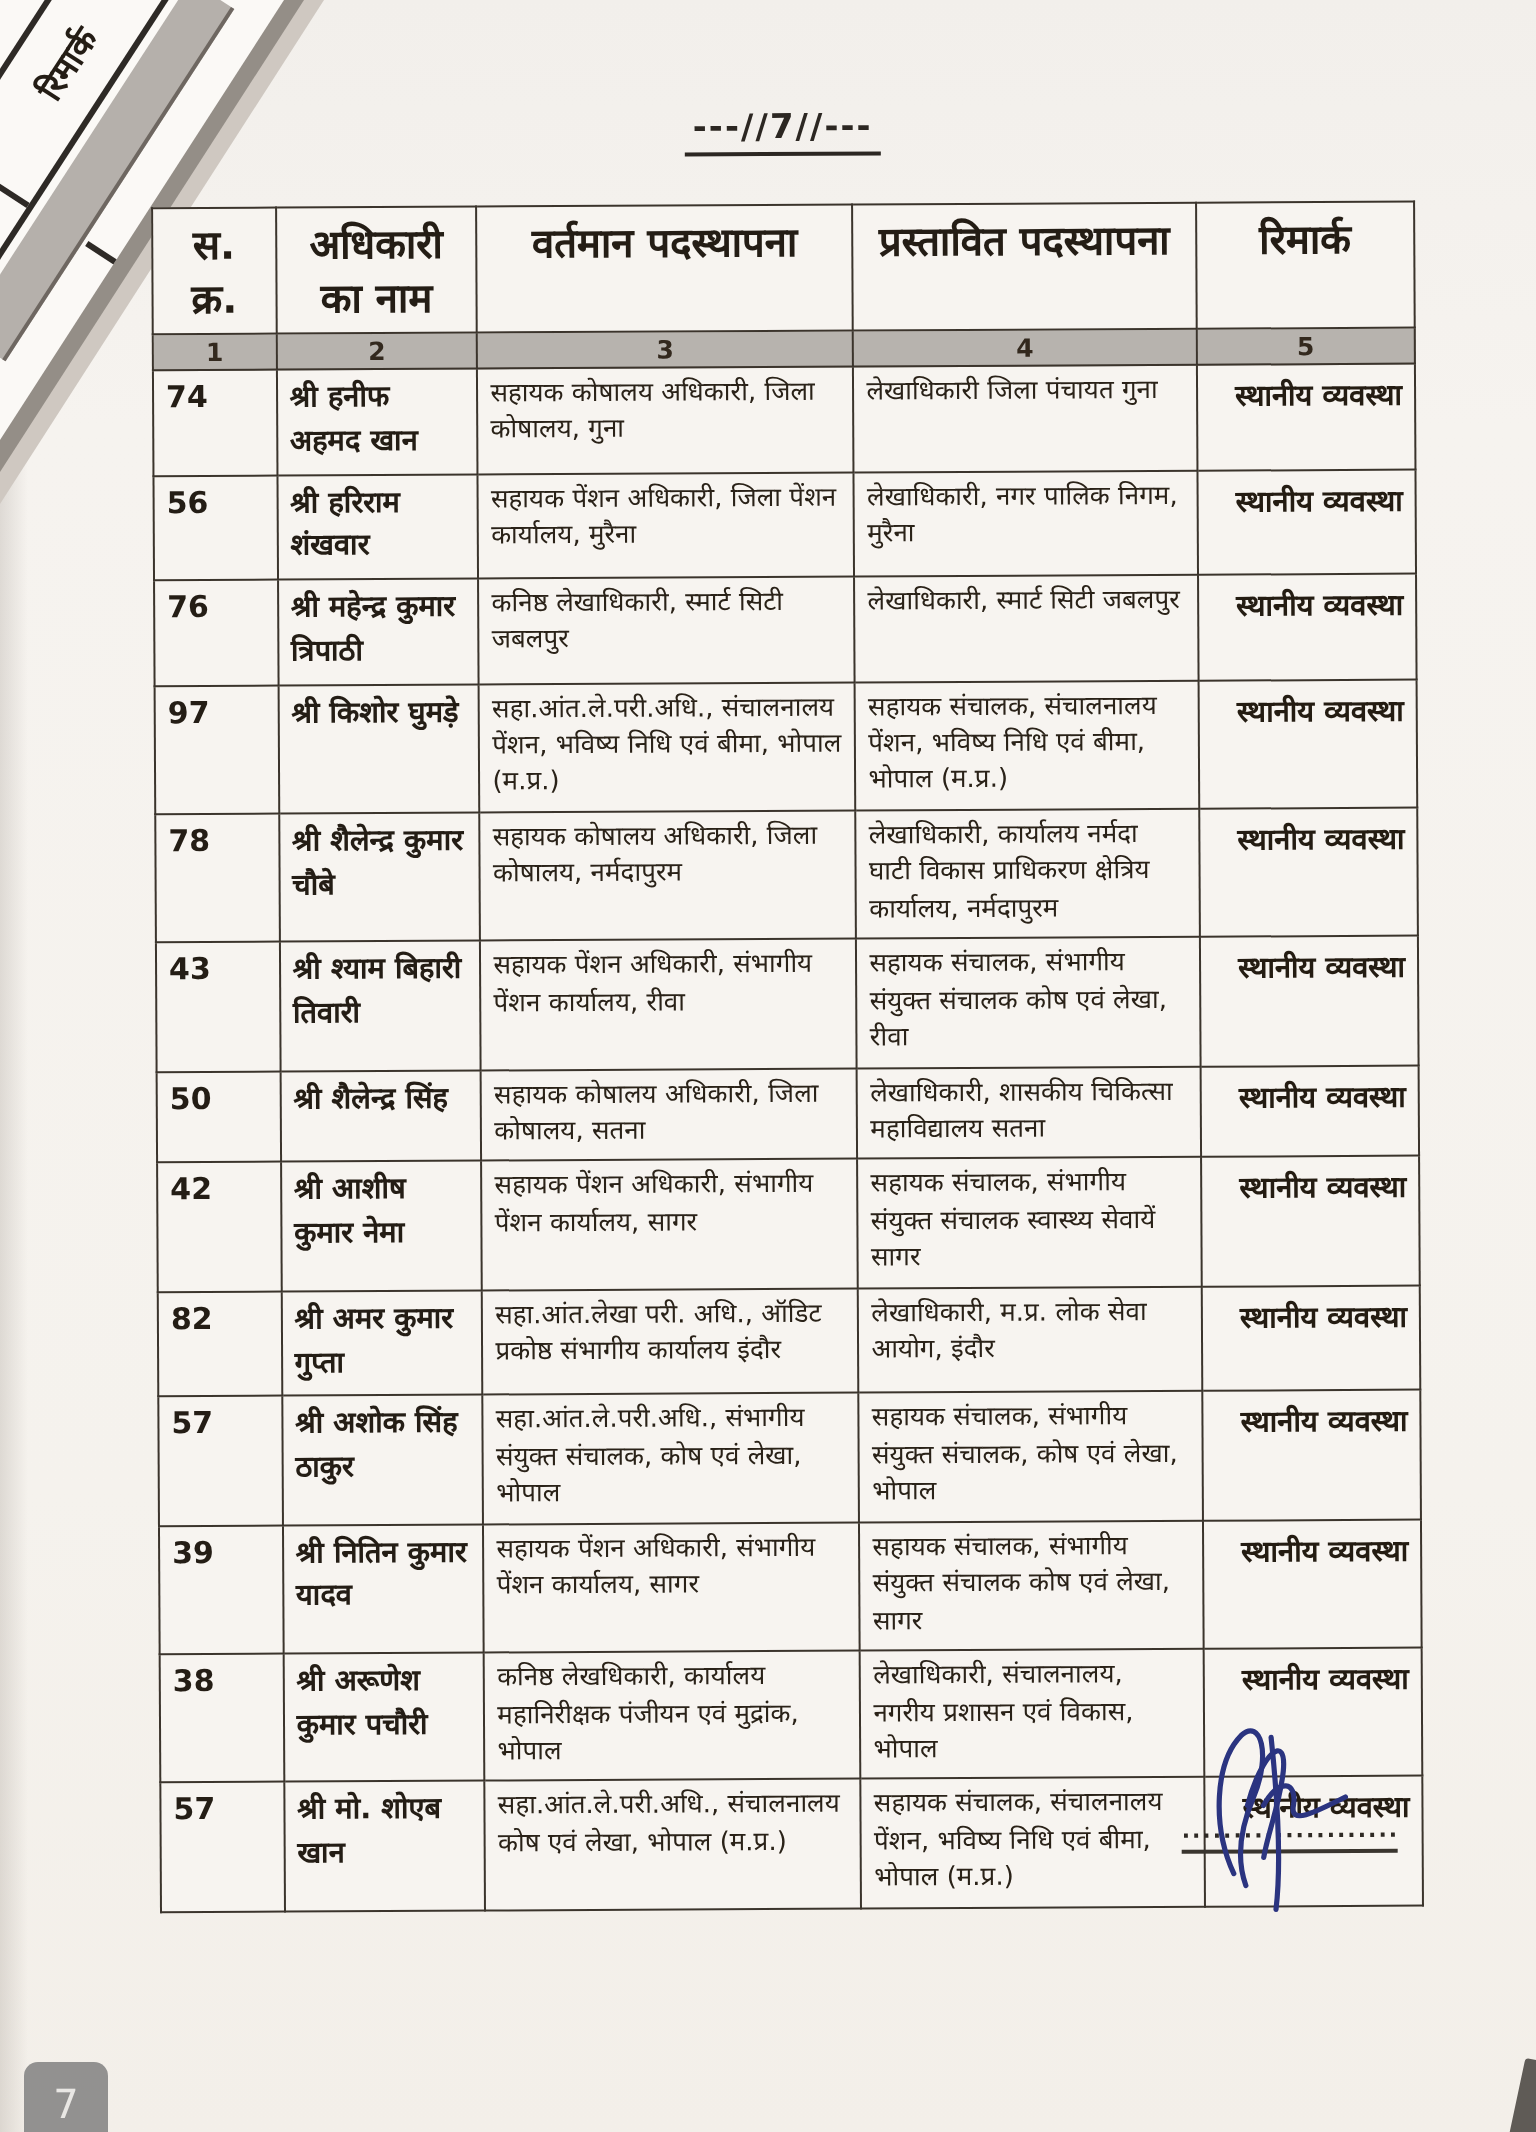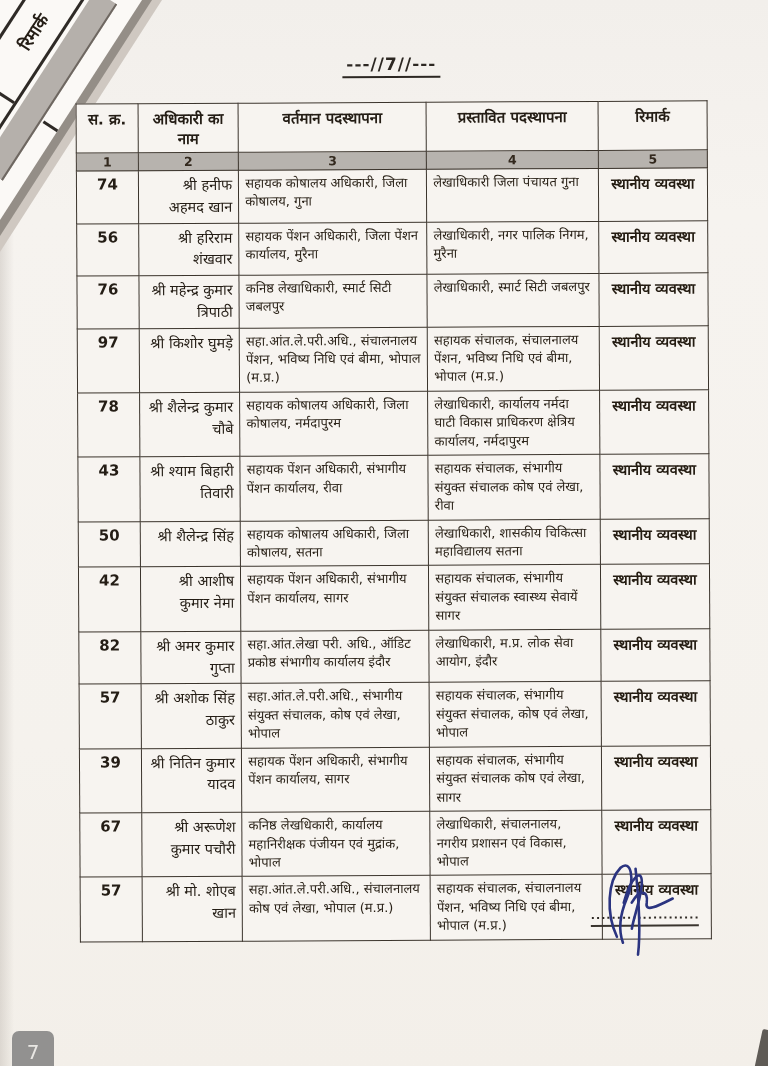--- a/index.html
+++ b/index.html
@@ -27,30 +27,30 @@
   table.officers{
     position:absolute;left:75px;top:102px;width:632px;
     border-collapse:collapse;table-layout:fixed;
     background:#f7f4f0;
   }
   table.officers td,table.officers th{
     border:1.6px solid #3b342c;
     padding:4px 6px;vertical-align:top;
     word-wrap:break-word;
   }
-  th.hdr{font-size:15px;font-weight:700;text-align:center;padding:6px 2px;color:#241d15;}
+  th.hdr{font-size:20px;font-weight:700;text-align:center;padding:6px 2px;color:#241d15;}
   tr.numband td{
     text-align:center;font-size:12.5px;font-weight:700;
     padding:1px 0;color:#33291e;
   }
-  td.sno{text-align:center;font-size:15px;font-weight:600;padding-top:7px;}
-  td.name{font-size:14.5px;font-weight:400;line-height:1.5;padding-top:6px;text-align:right;}
+  td.sno{text-align:left;font-size:15px;font-weight:600;padding-top:7px;}
+  td.name{font-size:14.5px;font-weight:700;line-height:1.5;padding-top:6px;}
   td.post{font-size:13px;line-height:1.42;padding-top:5px;color:#2a2218;}
   td.remark{
-    text-align:center;vertical-align:middle;
+    text-align:right;vertical-align:middle;
     font-size:14.5px;font-weight:600;color:#241c12;
   }
   
   .continuation{
     position:absolute;left:586px;top:905px;width:108px;text-align:center;
     border-bottom:2px solid #3a352f;padding-bottom:2px;white-space:nowrap;overflow:hidden;
   }
   .cont-dots{font-size:11px;font-weight:700;letter-spacing:1px;color:#2e2924;}
   .signature{position:absolute;left:592px;top:852px;width:100px;height:110px;}
   
@@ -211,21 +211,21 @@
     <td class="remark">स्थानीय व्यवस्था</td>
   </tr>
           <tr>
     <td class="sno">39</td>
     <td class="name">श्री नितिन कुमार यादव</td>
     <td class="post">सहायक पेंशन अधिकारी, संभागीय पेंशन कार्यालय, सागर</td>
     <td class="post">सहायक संचालक, संभागीय संयुक्त संचालक कोष एवं लेखा, सागर</td>
     <td class="remark">स्थानीय व्यवस्था</td>
   </tr>
           <tr>
-    <td class="sno">67</td>
+    <td class="sno">38</td>
     <td class="name">श्री अरूणेश कुमार पचौरी</td>
     <td class="post">कनिष्ठ लेखधिकारी, कार्यालय महानिरीक्षक पंजीयन एवं मुद्रांक, भोपाल</td>
     <td class="post">लेखाधिकारी, संचालनालय, नगरीय प्रशासन एवं विकास, भोपाल</td>
     <td class="remark">स्थानीय व्यवस्था</td>
   </tr>
           <tr>
     <td class="sno">57</td>
     <td class="name">श्री मो. शोएब खान</td>
     <td class="post">सहा.आंत.ले.परी.अधि., संचालनालय कोष एवं लेखा, भोपाल (म.प्र.)</td>
     <td class="post">सहायक संचालक, संचालनालय पेंशन, भविष्य निधि एवं बीमा, भोपाल (म.प्र.)</td>

